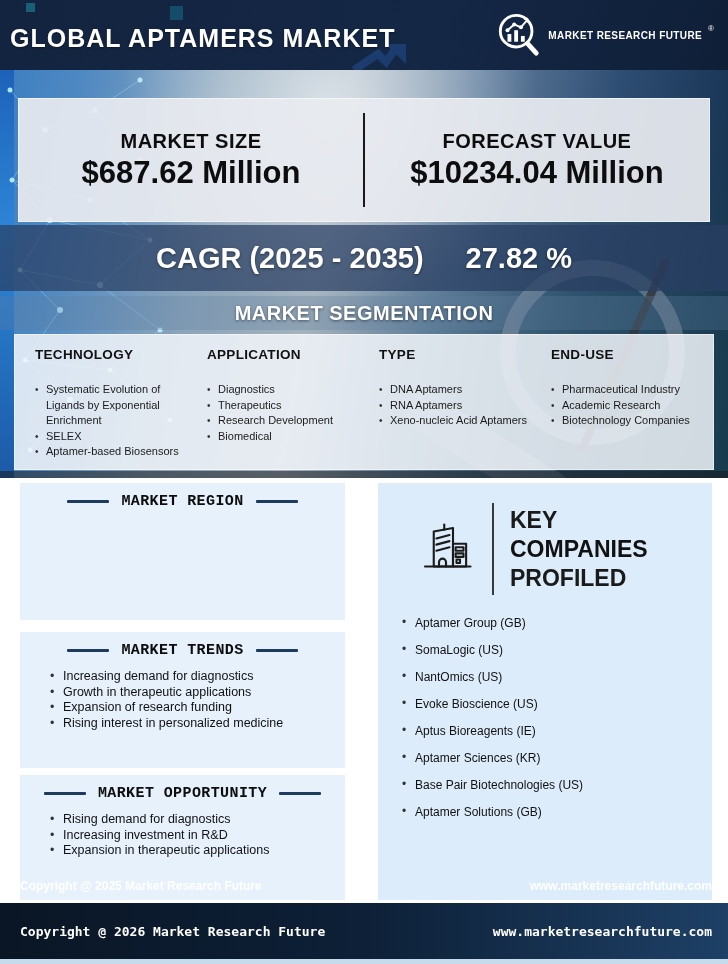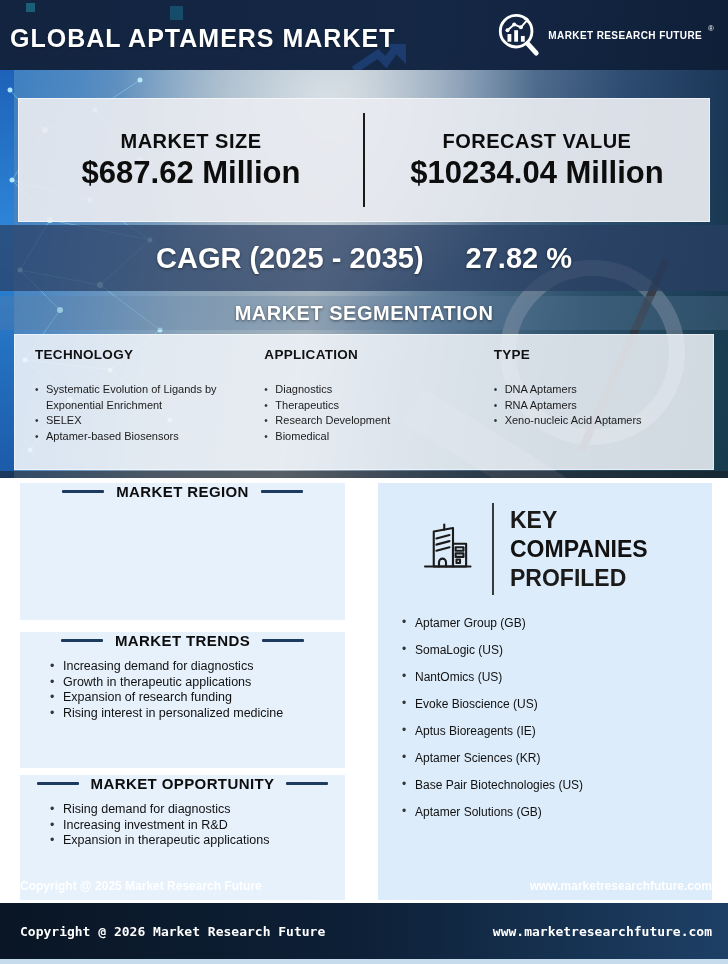--- a/index.html
+++ b/index.html
@@ -93,21 +93,21 @@
     position:relative; font-size:11px; color:#1b1b1b; line-height:15.5px;
     padding-left:11px; margin-bottom:0;
   }
   .seg-list li::before { content:"•"; position:absolute; left:0; top:0; color:#333; font-size:10px; }
   
   .panel { position:absolute; background:#e6f1fc; }
   .panel-region      { left:20px; top:483px; width:325px; height:137px; }
   .panel-trends      { left:20px; top:632px; width:325px; height:136px; }
   .panel-opportunity { left:20px; top:775px; width:325px; height:125px; }
   .panel-companies   { left:378px; top:483px; width:334px; height:417px; background:#ddecfa; }
-  .panel-title-row { display:flex; align-items:center; justify-content:center; gap:12px; padding-top:0; }
+  .panel-title-row { display:flex; align-items:center; justify-content:center; gap:12px; padding-top:10px;font-family:Liberation Mono, monospace; }
   .dash { width:42px; height:3px; background:#1d3a5f; border-radius:1px; }
   .panel-title { font-size:15px; font-weight:bold; color:#0d0d0d; letter-spacing:.4px; white-space:nowrap; }
   .bullet-list { list-style:none; margin:10px 0 0 30px; }
   .bullet-list li {
     position:relative; font-size:12.5px; color:#111; line-height:15.5px; padding-left:13px;
   }
   .bullet-list li::before { content:"•"; position:absolute; left:0; top:0; color:#333; }
   
   .comp-header { display:flex; align-items:center; padding:20px 0 0 40px; }
   .comp-icon { flex:0 0 auto; }
@@ -235,20 +235,28 @@
         </ul>
     </div>
     <div class="seg-col">
       <div class="seg-col-title">TYPE</div>
       <ul class="seg-list">
           <li>DNA Aptamers</li>
           <li>RNA Aptamers</li>
           <li>Xeno-nucleic Acid Aptamers</li>
         </ul>
     </div>
+    <div class="seg-col">
+      <div class="seg-col-title">END-USE</div>
+      <ul class="seg-list">
+          <li>Pharmaceutical Industry</li>
+          <li>Academic Research</li>
+          <li>Biotechnology Companies</li>
+        </ul>
+    </div>
   </div>
 
   <div class="hero-bottom-strip"></div>
 </div>
 
 <div class="panel panel-region">
   <div class="panel-title-row">
     <div class="dash"></div>
     <div class="panel-title">MARKET REGION</div>
     <div class="dash"></div>

